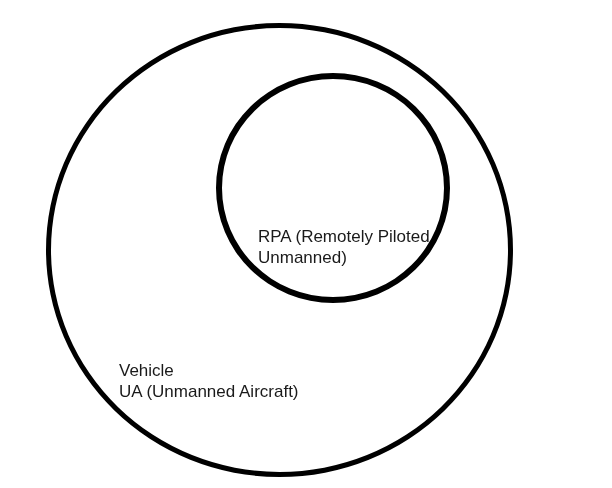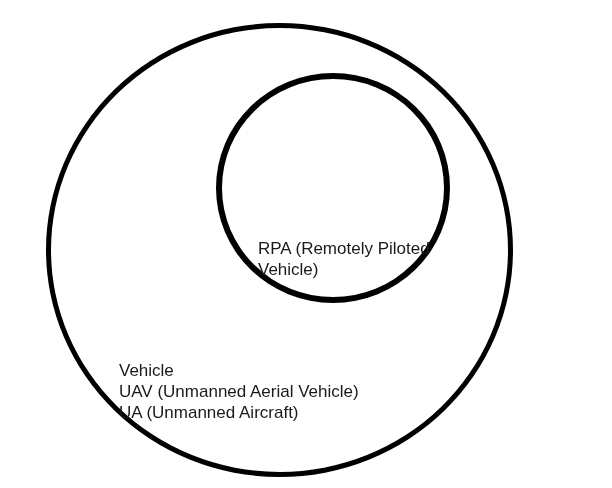--- a/index.html
+++ b/index.html
@@ -43,40 +43,39 @@
   }
   .label {
     position: absolute;
     color: #1a1a1a;
     font-size: 17px;
     line-height: 21px;
     white-space: nowrap;
   }
   .inner-label {
     left: 258px;
-    top: 238px;
+    top: 226px;
   }
   .outer-label {
     left: 119px;
     top: 360px;
   }
 </style>
 </head>
 <body>
 
 <div class="canvas">
 
   <div class="circle outer-circle"></div>
 
   <div class="circle inner-circle"></div>
 
   <div class="label inner-label">
     <div>RPA (Remotely Piloted</div>
-    <div>Vehicle)</div>
+    <div>Unmanned)</div>
   </div>
 
   <div class="label outer-label">
     <div>Vehicle</div>
-    <div>UAV (Unmanned Aerial Vehicle)</div>
     <div>UA (Unmanned Aircraft)</div>
   </div>
 
 </div>
 
 </body></html>

